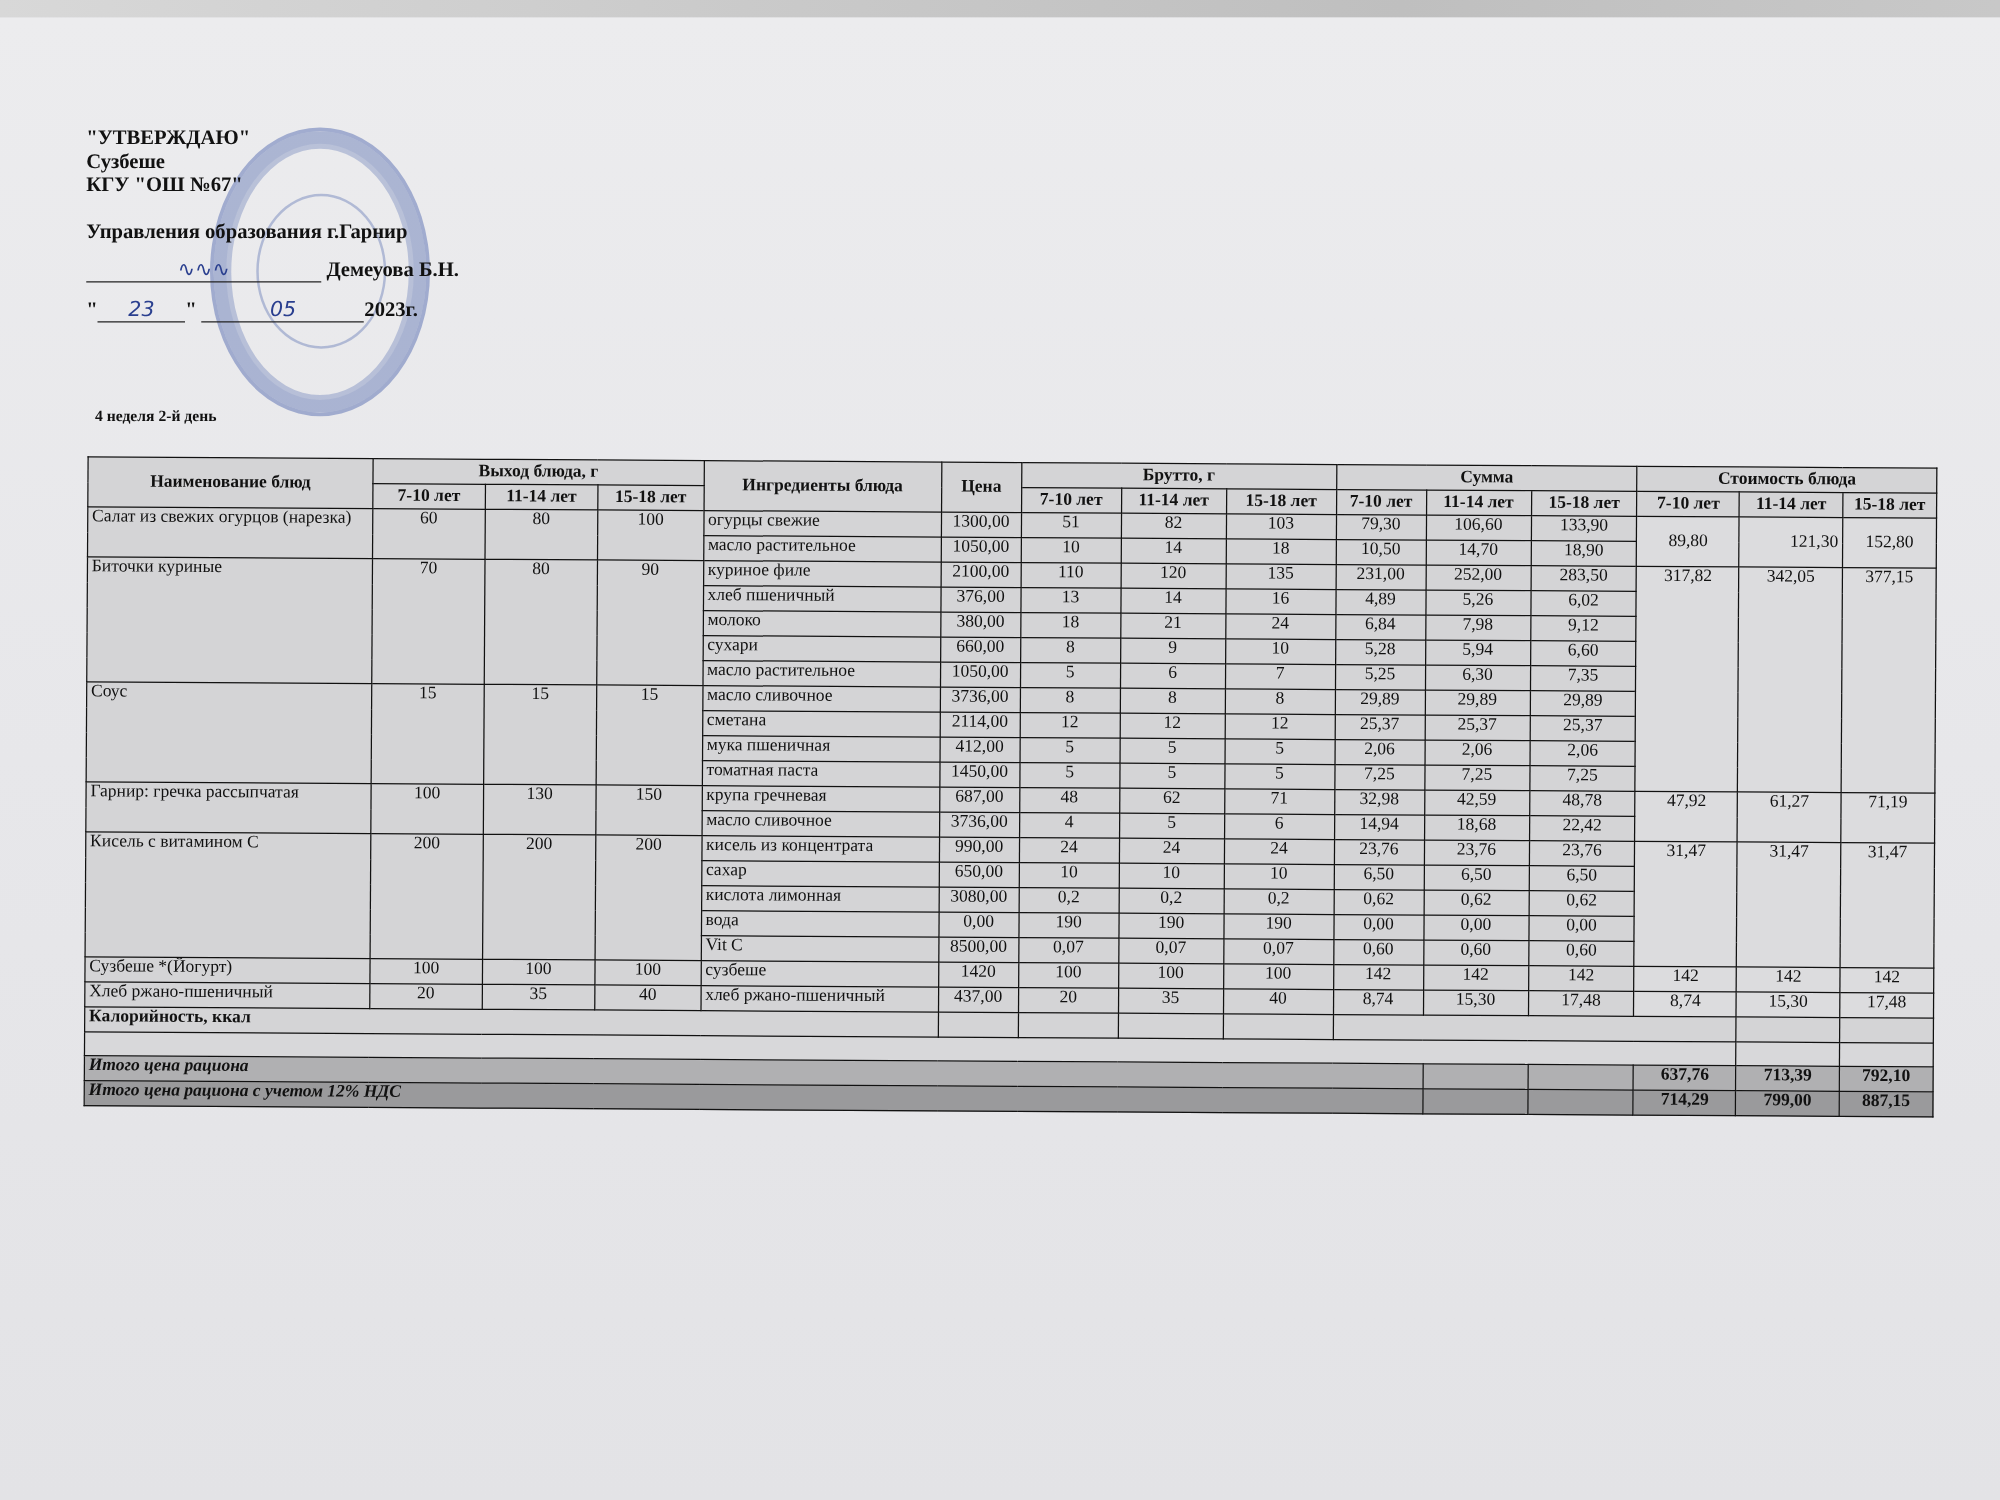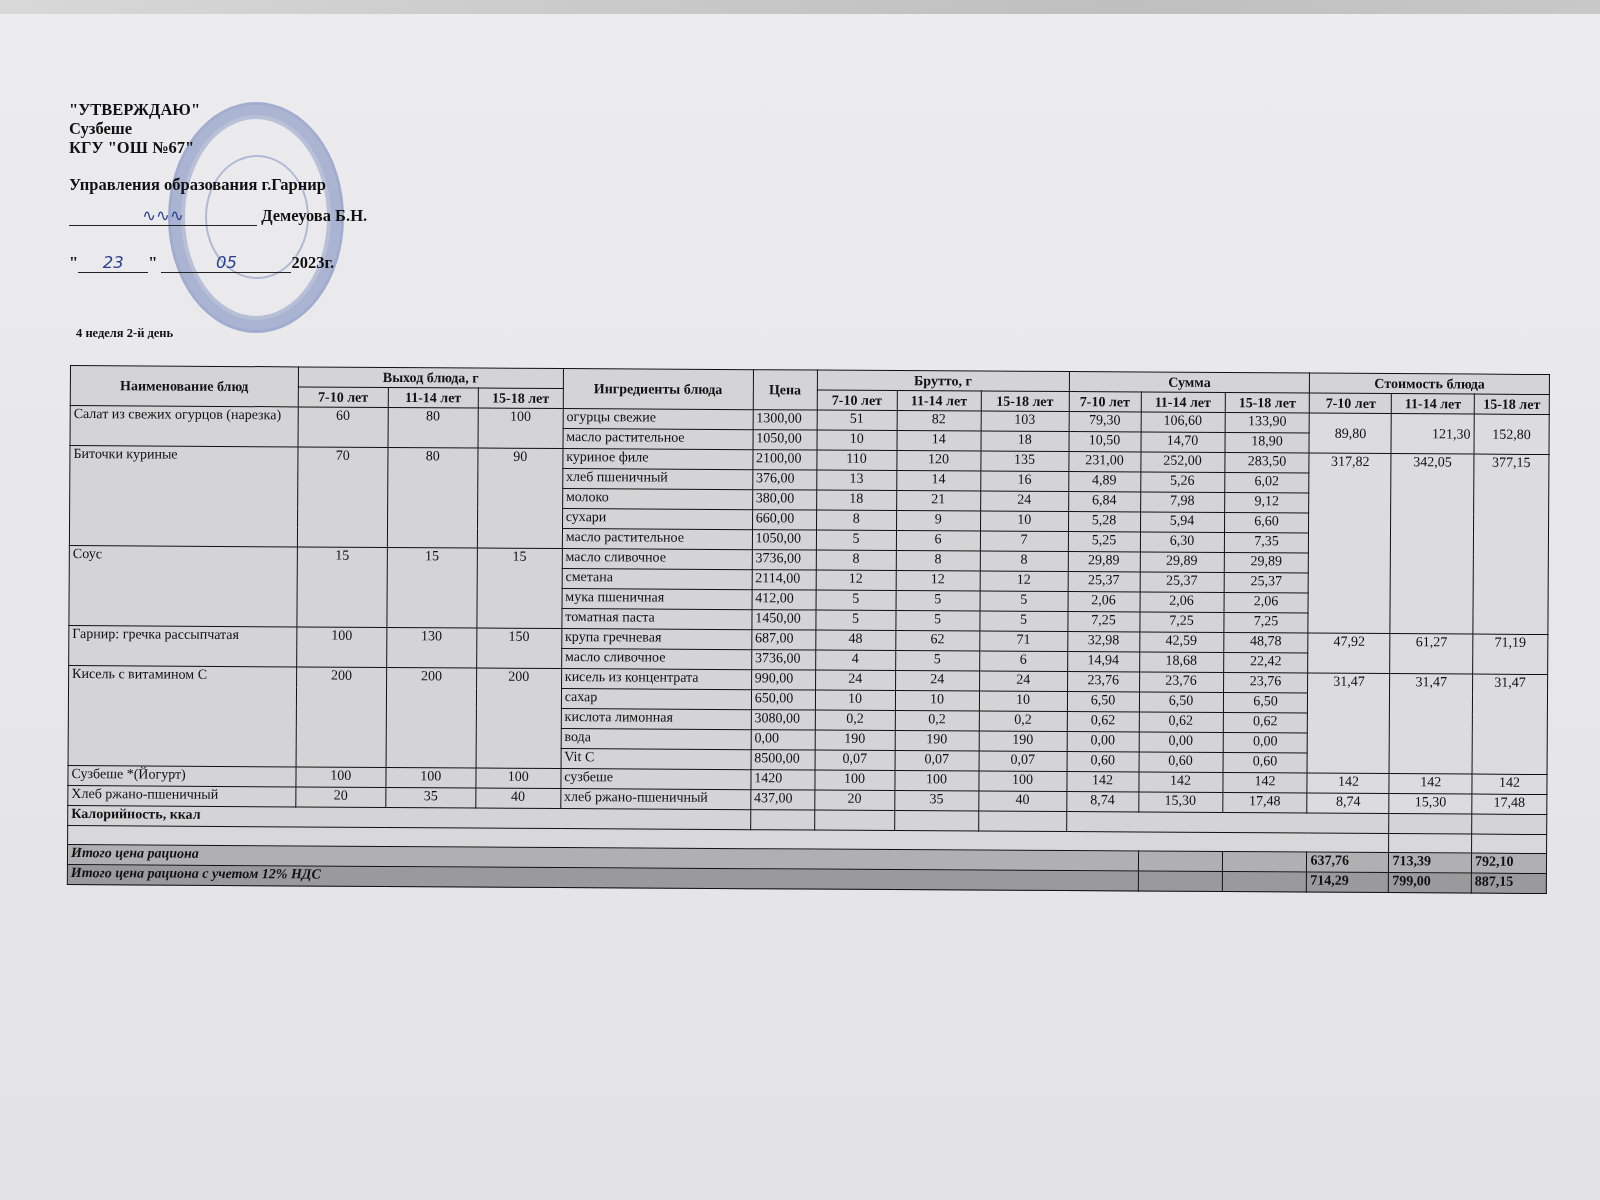--- a/index.html
+++ b/index.html
@@ -62,32 +62,32 @@
       vertical-align: top;
       white-space: nowrap;
     }
     table.menu th {
       font-weight: bold; text-align: center; vertical-align: middle;
       font-size: 14px;
     }
     table.menu td.num { text-align: center; }
     table.menu td.dish { text-align: left; }
     table.menu td.ing { text-align: left; }
-    table.menu td.price { text-align: left; }
+    table.menu td.price { text-align: center; }
     table.menu td.cost { text-align: center; background: #dcdcde; }
     table.menu td.kcal-label { font-weight: bold; }
     table.menu tr.total td {
       font-weight: bold; font-style: italic;
       background: #b0b0b2;
     }
     table.menu tr.total-vat td {
       font-weight: bold; font-style: italic;
       background: #9a9a9c;
     }
-    table.menu tr.total td.r, table.menu tr.total-vat td.r { text-align: left; font-style: normal; }
+    table.menu tr.total td.r, table.menu tr.total-vat td.r { text-align: center; font-style: normal; }
     table.menu tr.empty td { background: #d8d8da; height: 18px; }
   </style>
 </head>
 <body>
 
 <div class="backdrop-top"></div>
 <div class="paper"></div>
 
 <div class="stamp">
     <div class="stamp-inner"></div>
@@ -100,21 +100,21 @@
   <div class="gap"></div>
   <div class="line">Управления образования г.Гарнир</div>
   <div class="gap" style="height:12px"></div>
   <div class="line">
     <span class="underline" style="width:188px;">∿∿∿</span>
     <span>Демеуова Б.Н.</span>
   </div>
   <div class="gap" style="height:12px"></div>
   <div class="line">
     <span>"</span><span class="underline" style="width:70px;">23</span><span>"</span>
-    <span class="underline" style="width:130px;margin-top:15px;">05</span><span>2023г.</span>
+    <span class="underline" style="width:130px;">05</span><span>2023г.</span>
   </div>
 </div>
 
 <div class="day-label">4 неделя 2-й день</div>
 
 <table class="menu" id="menu-table">
   <colgroup>
     <col style="width:228px">
       <col style="width:90px">
       <col style="width:90px">

